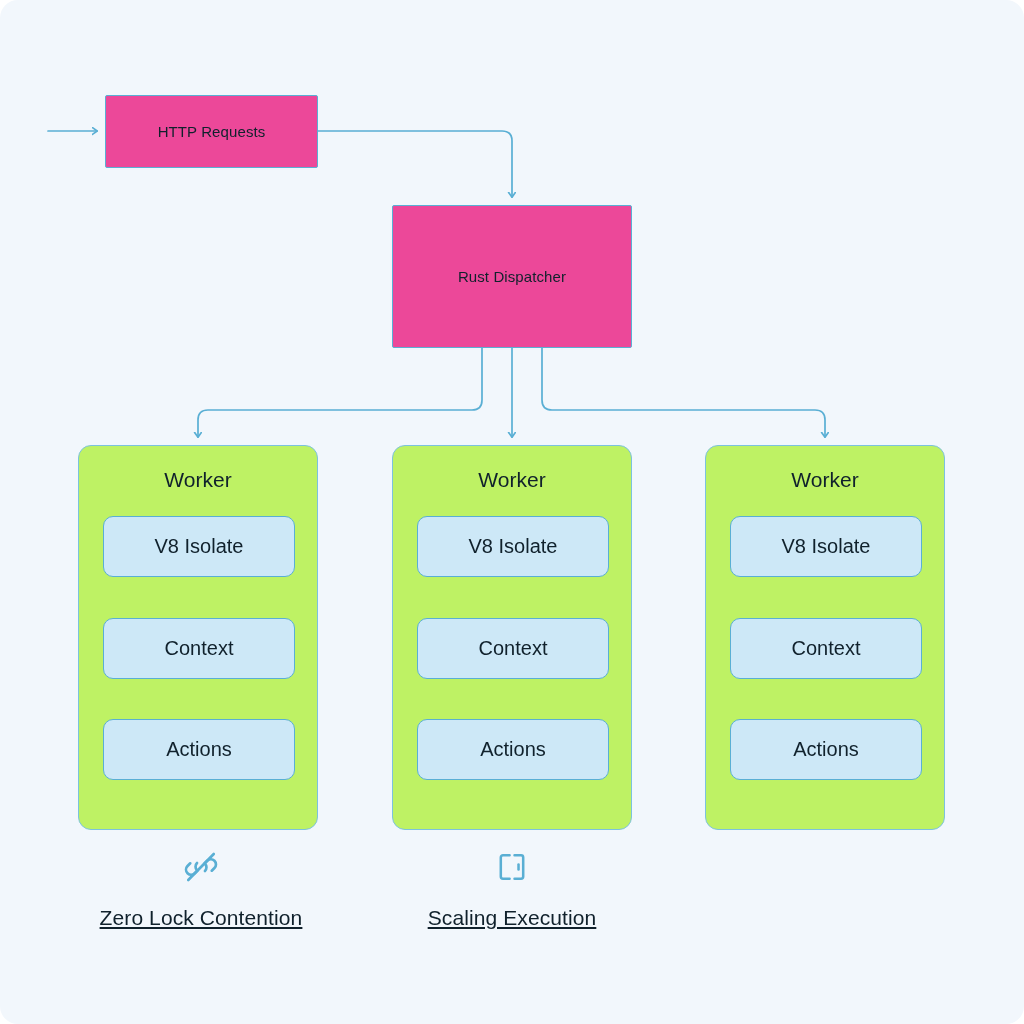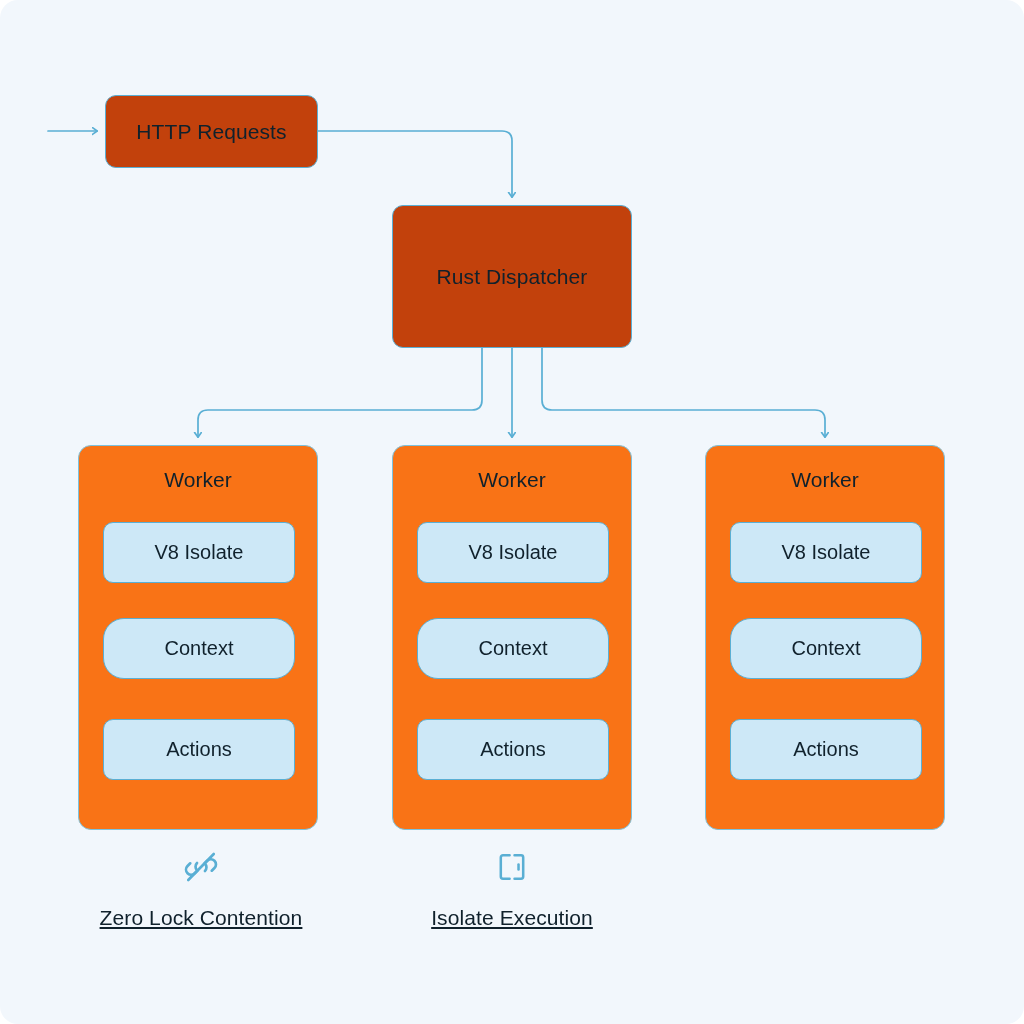--- a/index.html
+++ b/index.html
@@ -24,44 +24,44 @@
     pointer-events: none;
   }
 
   
   .node {
     position: absolute;
     box-sizing: border-box;
     display: flex;
     align-items: center;
     justify-content: center;
-    background: #c2410c;
+    background: #ec4899;
     border: 1.6px solid #5aafd4;
-    border-radius: 11px;
-    font-size: 21px;
+    border-radius: 2px;
+    font-size: 15px;
     color: #10212c;
     letter-spacing: .1px;
   }
   #http-requests {
     left: 105px; top: 95px;
     width: 213px; height: 73px;
   }
   #rust-dispatcher {
     left: 392px; top: 205px;
     width: 240px; height: 143px;
   }
 
   
   .worker-card {
     position: absolute;
     box-sizing: border-box;
     width: 240px;
     top: 445px;
     height: 385px;
-    background: #f97316;
+    background: #bef264;
     border: 1.6px solid #7cc2de;
     border-radius: 13px;
   }
   #worker-card-0 { left: 78px; }
   #worker-card-1 { left: 392px; }
   #worker-card-2 { left: 705px; }
 
   .worker-title {
     position: absolute;
     left: 0; right: 0;
@@ -78,22 +78,22 @@
     height: 61px;
     display: flex;
     align-items: center;
     justify-content: center;
     background: #cde8f7;
     border: 1.6px solid #5aafd4;
     border-radius: 10px;
     font-size: 20px;
     color: #10212c;
   }
-  .inner-box.slot-0 { top: 76px; }
-  .inner-box.slot-1 { top: 172px; border-radius: 21px; }
+  .inner-box.slot-0 { top: 70px; }
+  .inner-box.slot-1 { top: 172px; }
   .inner-box.slot-2 { top: 273px; }
 
   
   .feature {
     position: absolute;
     width: 300px;
     top: 845px;
     text-align: center;
   }
   #feature-0 { left: 51px; }
@@ -195,17 +195,17 @@
   </div>
 
   <div class="feature" id="feature-1">
     <div class="feature-icon">
       <svg width="32" height="32" viewBox="0 0 24 24" fill="none" stroke="#5aafd4" stroke-width="1.9" stroke-linecap="round" stroke-linejoin="round">
         <path d="M10.2 3.2 H5.2 a1.6 1.6 0 0 0 -1.6 1.6 v14.4 a1.6 1.6 0 0 0 1.6 1.6 h5"></path>
         <path d="M13.9 3.2 h4.9 a1.6 1.6 0 0 1 1.6 1.6 v14.4 a1.6 1.6 0 0 1 -1.6 1.6 h-4.9"></path>
         <path d="M16.9 10.2 v3.6"></path>
       </svg>
     </div>
-    <div class="feature-label">Isolate Execution</div>
+    <div class="feature-label">Scaling Execution</div>
   </div>
 
 
 </div>
 
 </body></html>

